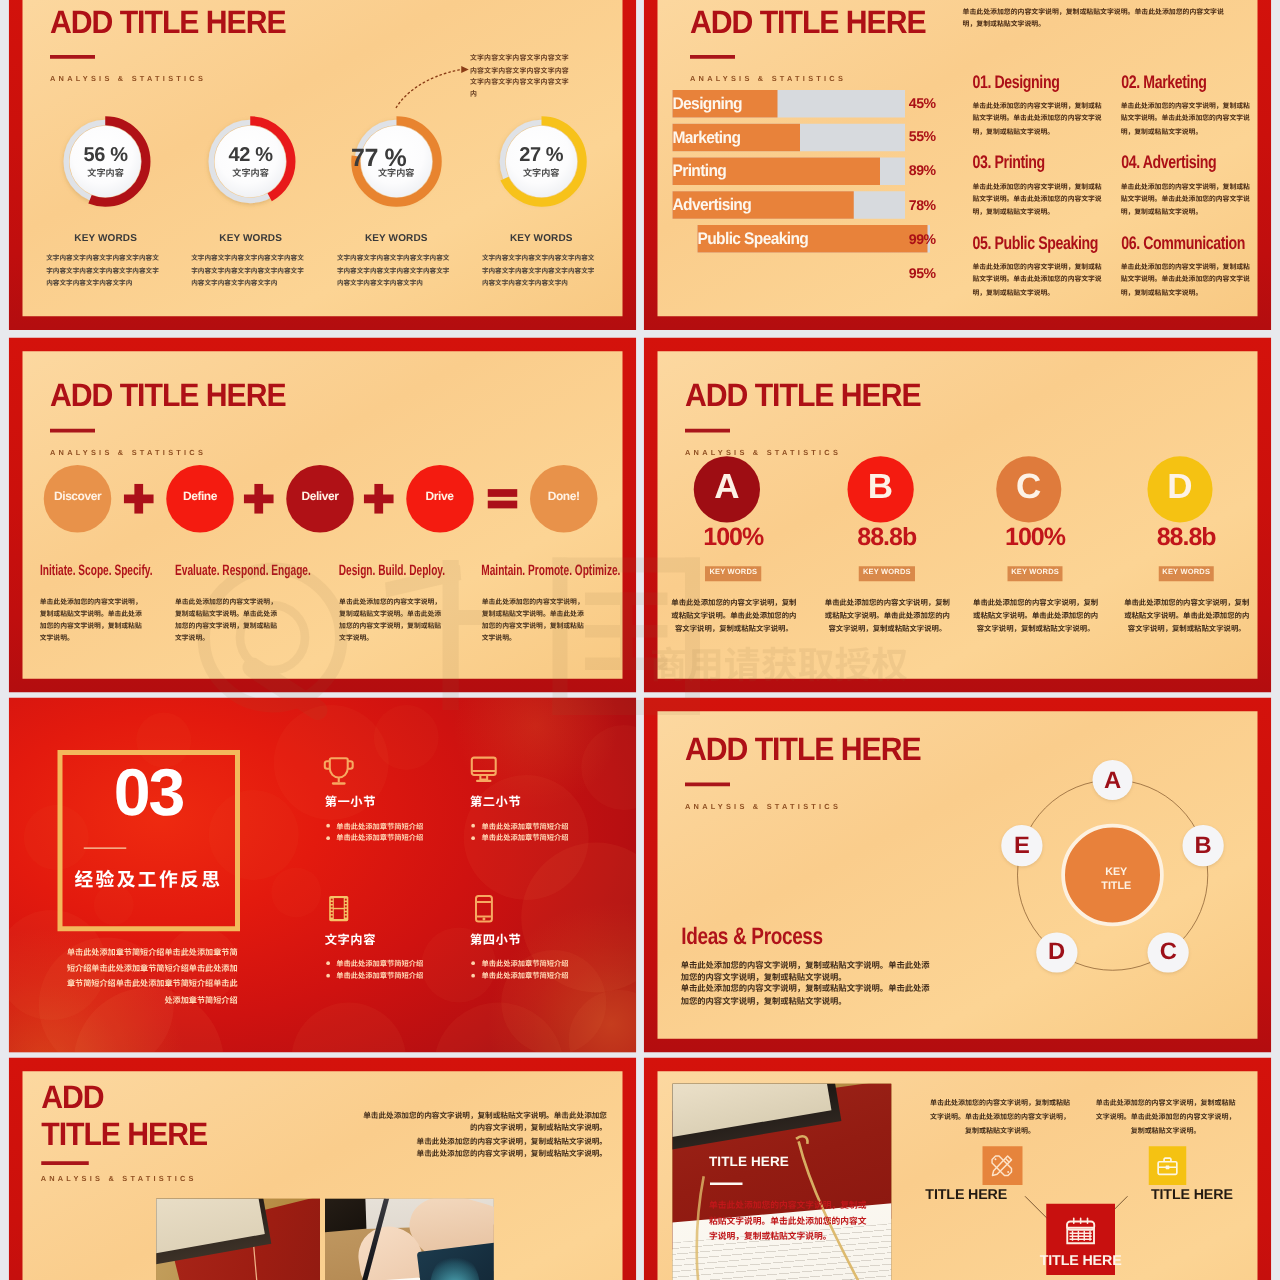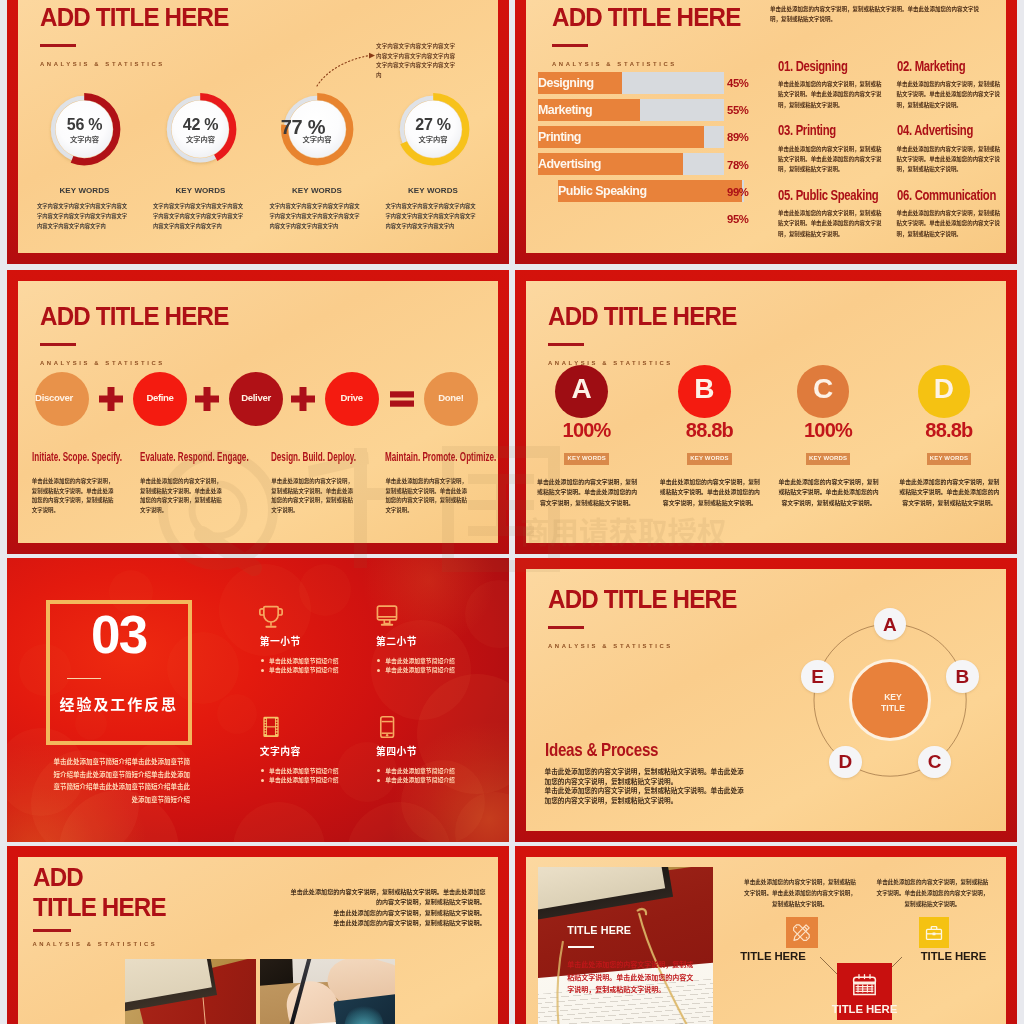--- a/index.html
+++ b/index.html
@@ -207,21 +207,21 @@
 
 <div class="slide" style="left:7px;top:270px;width:502px;height:284px;">
 <div class="frame"></div>
 <div class="inner" style="left:11px;top:11px;width:480px;height:262px;">
 
       <div class="ttl" style="left:22px;top:20.1px;font-size:26px;letter-spacing:-0.9px;transform:scaleX(0.93);transform-origin:0 50%;">ADD TITLE HERE</div>
       <div class="rule" style="left:22px;top:62.0px;width:36px;height:3.2px;"></div>
       <div class="sub" style="left:22px;top:78.5px;font-size:5.9px;letter-spacing:2.6px;">ANALYSIS &amp; STATISTICS</div>
 
       <div class="abs" style="left:17.1px;top:90.5px;width:54.0px;height:54.0px;border-radius:50%;background:#e8924a;">
-        <div class="abs" style="left:0;top:20.8px;width:54.0px;text-align:left;font-size:9.6px;font-weight:700;color:#fff2e4;letter-spacing:-0.35px;">Discover</div>
+        <div class="abs" style="left:0;top:20.8px;width:54.0px;text-align:center;font-size:9.6px;font-weight:700;color:#fff2e4;letter-spacing:-0.35px;">Discover</div>
       </div>
 
       <div class="abs" style="left:115.0px;top:90.5px;width:54.0px;height:54.0px;border-radius:50%;background:#f41b10;">
         <div class="abs" style="left:0;top:20.8px;width:54.0px;text-align:center;font-size:9.6px;font-weight:700;color:#fff2e4;letter-spacing:-0.35px;">Define</div>
       </div>
 
       <div class="abs" style="left:211.0px;top:90.5px;width:54.0px;height:54.0px;border-radius:50%;background:#b01116;">
         <div class="abs" style="left:0;top:20.8px;width:54.0px;text-align:center;font-size:9.6px;font-weight:700;color:#fff2e4;letter-spacing:-0.35px;">Deliver</div>
       </div>
 

